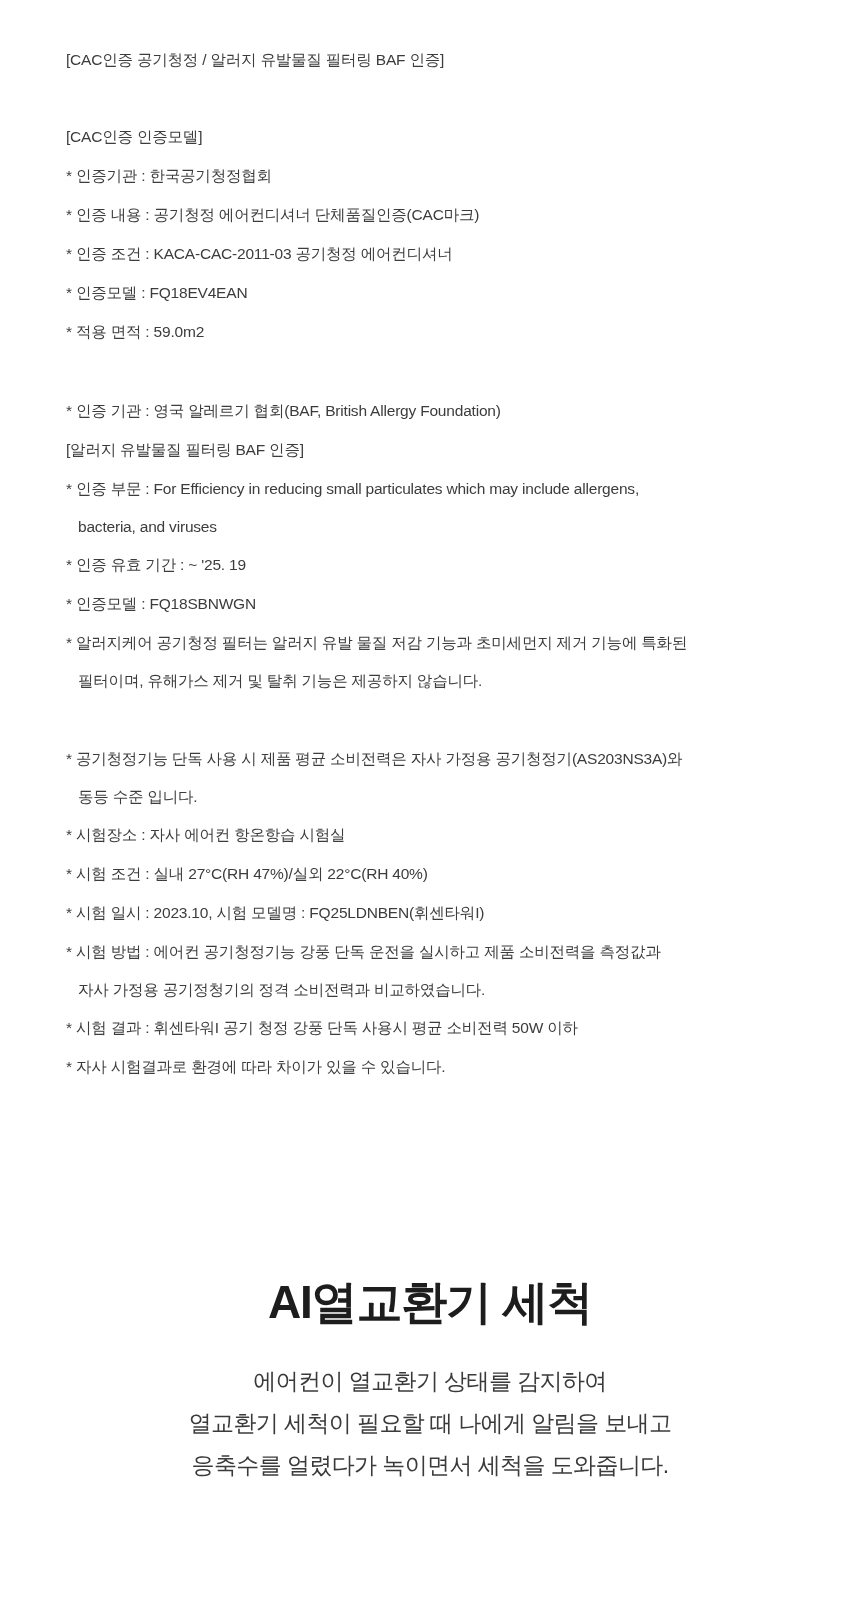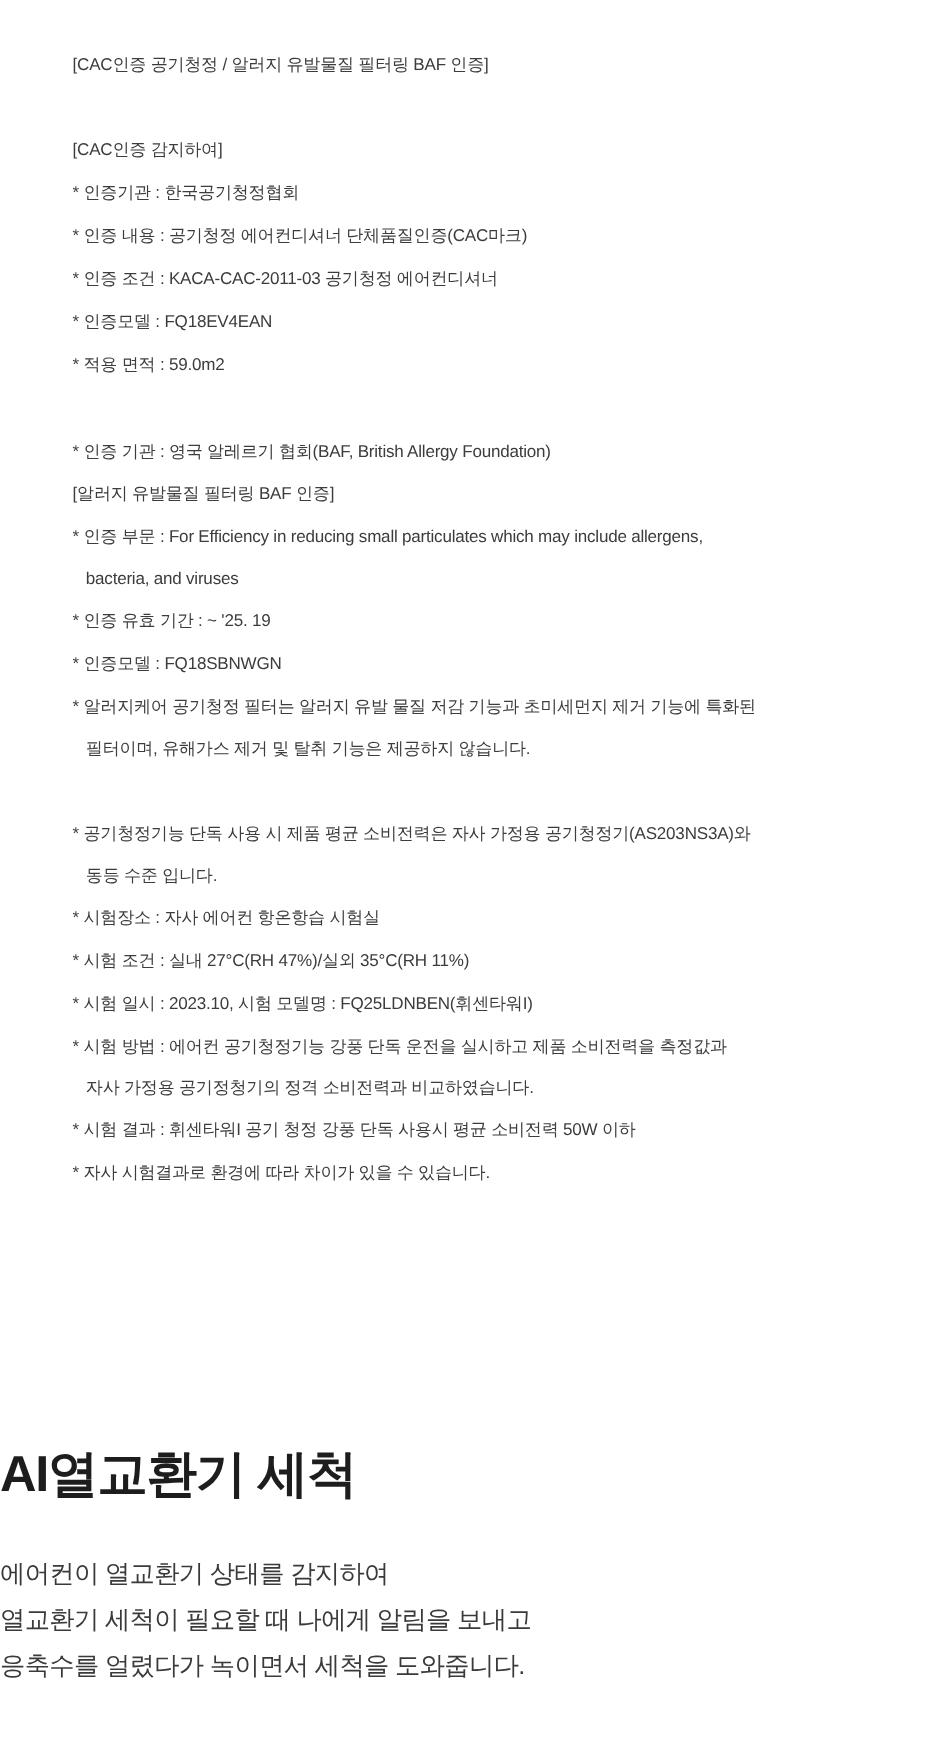--- a/index.html
+++ b/index.html
@@ -48,33 +48,34 @@
     height: 37px;
     padding-left: 12px;
   }
   .gap-lg { height: 38px; }
   .gap-md { height: 40px; }
 
   
   .hero {
     position: absolute;
     left: 0;
-    top: 1312px;
+    top: 1275px;
     width: 860px;
+    text-align: center;
   }
   .hero-title {
     font-size: 46px;
     font-weight: bold;
     color: #1d1d1d;
     letter-spacing: -1.2px;
     line-height: 1.2;
     margin: 0;
   }
   .hero-sub {
-    margin-top: 42px;
+    margin-top: 30px;
   }
   .hero-sub-line {
     font-size: 23px;
     color: #3a3a3a;
     letter-spacing: -0.6px;
     line-height: 42px;
   }
 </style>
 </head>
 <body>
@@ -84,21 +85,21 @@
   <div class="spec-block">
 
     <div class="spec-row">
       <span class="spec-line">[CAC인증 공기청정 / 알러지 유발물질 필터링 BAF 인증]</span>
     </div>
 
     <div class="gap-lg"></div>
 
     <div class="spec-group">
       <div class="spec-row">
-        <span class="spec-line">[CAC인증 감지하여]</span>
+        <span class="spec-line">[CAC인증 인증모델]</span>
       </div>
       <div class="spec-row">
         <span class="spec-line">* 인증기관 : 한국공기청정협회</span>
       </div>
       <div class="spec-row">
         <span class="spec-line">* 인증 내용 : 공기청정 에어컨디셔너 단체품질인증(CAC마크)</span>
       </div>
       <div class="spec-row">
         <span class="spec-line">* 인증 조건 : KACA-CAC-2011-03 공기청정 에어컨디셔너</span>
       </div>
@@ -145,21 +146,21 @@
       <div class="spec-row">
         <span class="spec-line">* 공기청정기능 단독 사용 시 제품 평균 소비전력은 자사 가정용 공기청정기(AS203NS3A)와</span>
       </div>
       <div class="spec-row cont">
         <span class="spec-line">동등 수준 입니다.</span>
       </div>
       <div class="spec-row">
         <span class="spec-line">* 시험장소 : 자사 에어컨 항온항습 시험실</span>
       </div>
       <div class="spec-row">
-        <span class="spec-line">* 시험 조건 : 실내 27°C(RH 47%)/실외 35°C(RH 11%)</span>
+        <span class="spec-line">* 시험 조건 : 실내 27°C(RH 47%)/실외 22°C(RH 40%)</span>
       </div>
       <div class="spec-row">
         <span class="spec-line">* 시험 일시 : 2023.10, 시험 모델명 : FQ25LDNBEN(휘센타워I)</span>
       </div>
       <div class="spec-row">
         <span class="spec-line">* 시험 방법 : 에어컨 공기청정기능 강풍 단독 운전을 실시하고 제품 소비전력을 측정값과</span>
       </div>
       <div class="spec-row cont">
         <span class="spec-line">자사 가정용 공기정청기의 정격 소비전력과 비교하였습니다.</span>
       </div>

